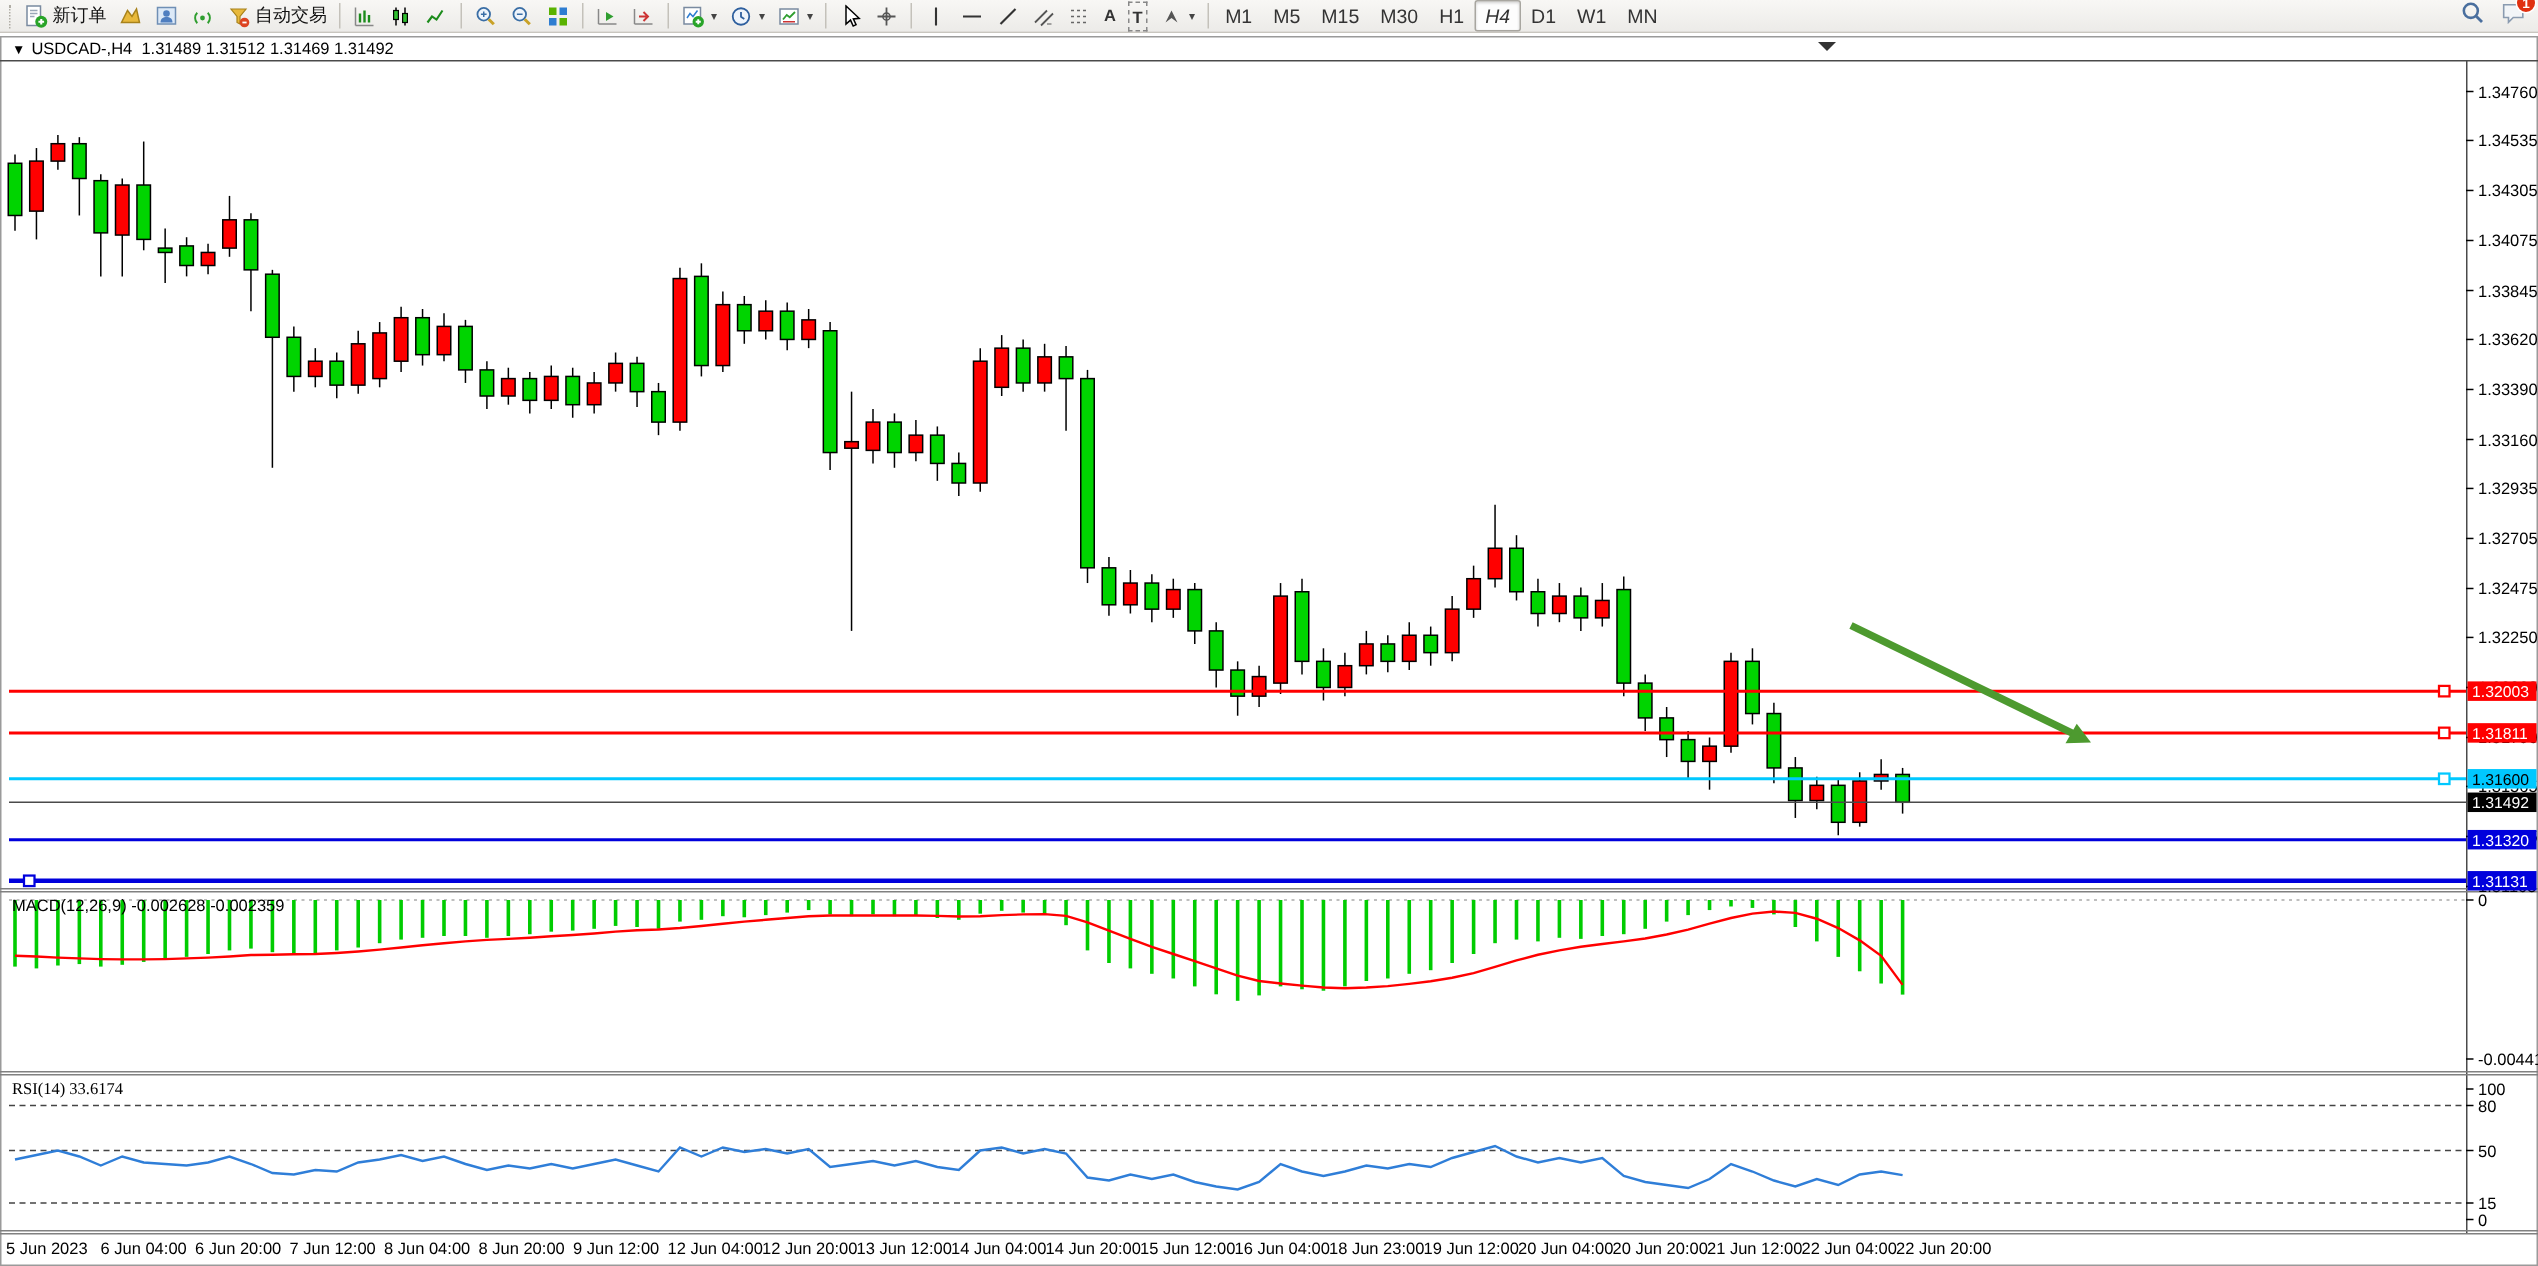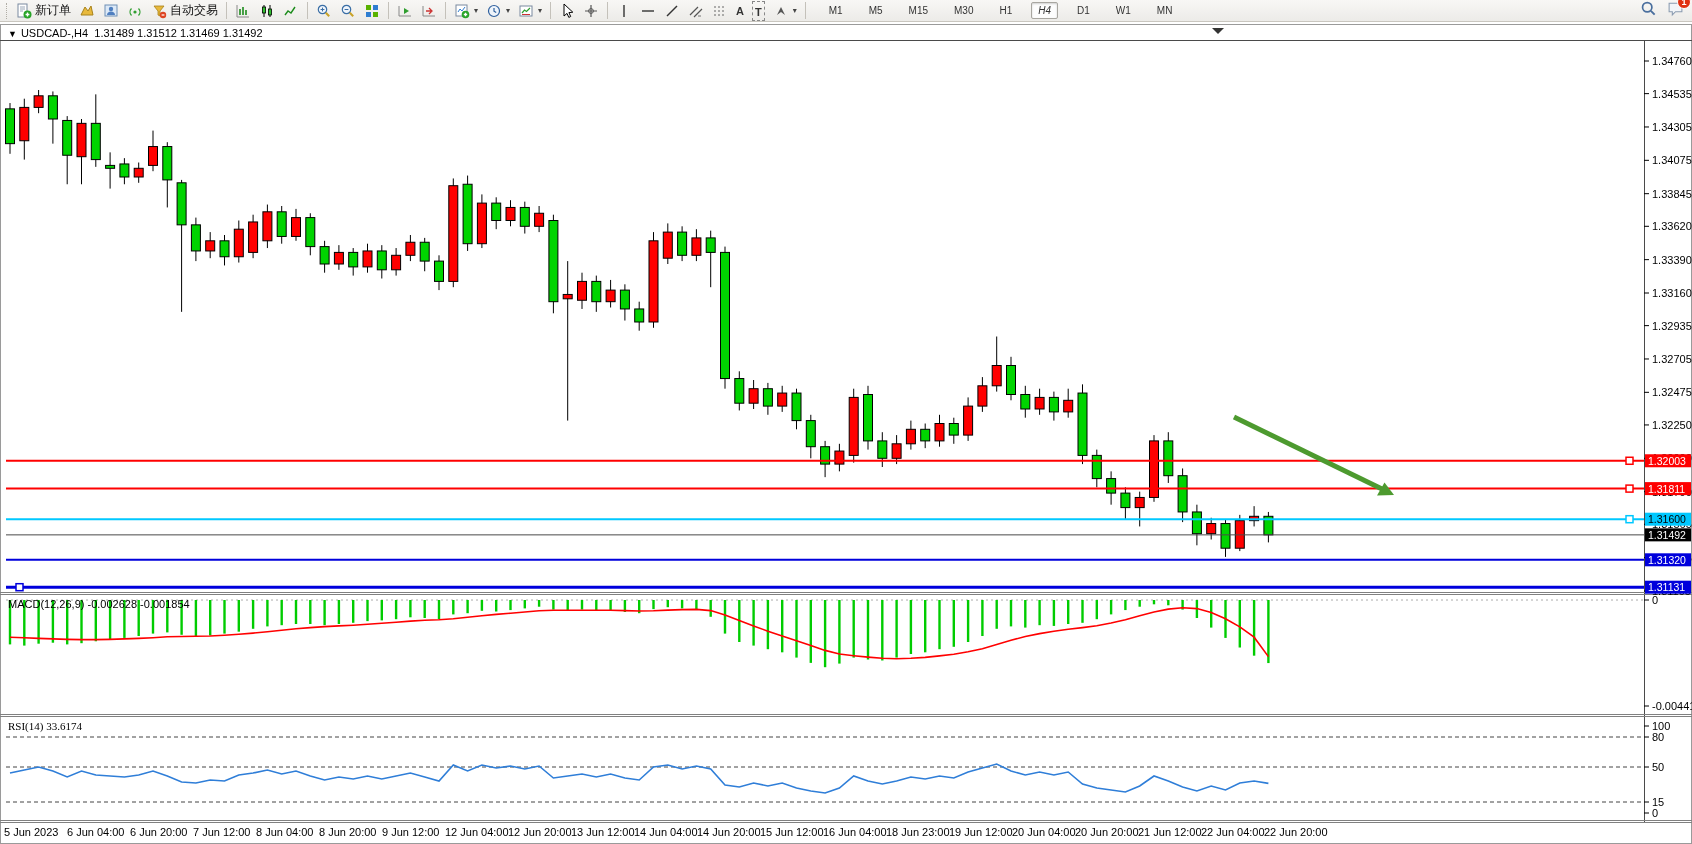--- a/index.html
+++ b/index.html
@@ -7,21 +7,21 @@
   
   #toolbar{position:absolute;left:0;top:0;width:1692px;height:22px;background:linear-gradient(#f8f7f5,#ecebe8);
     border-bottom:1px solid #c9c6bf;display:flex;align-items:center;padding-left:4px;box-sizing:border-box;z-index:5;}
   .tbtn{height:20px;display:inline-flex;align-items:center;gap:3px;padding:0 3px;border:1px solid transparent;border-radius:2px;text-align:right;}
   .tbtn svg{display:block}
   .tlabel{font-size:12px;color:#111;white-space:nowrap;}
   .sep{width:1px;height:17px;background:#c4c1ba;margin:0 4px;}
   .grip{width:3px;height:16px;border-left:1px dotted #b0ada5;margin:0 2px;}
   .caret{font-size:8px;color:#444;margin-left:1px;}
   .icon-text{font-size:11px;font-weight:bold;color:#333;}
-  .tf{font-size:10px;color:#333;padding:2px 6px;border:1px solid transparent;border-radius:2px;margin-left:12px;}
+  .tf{font-size:13px;color:#333;padding:2px 6px;border:1px solid transparent;border-radius:2px;}
   .tf.active{background:#fdfdfd;border:1px solid #a8a6a0;box-shadow:inset 0 1px 2px rgba(0,0,0,.18);font-style:italic;}
   #right-icons{margin-left:auto;display:flex;align-items:center;margin-right:8px;gap:10px;}
   #chat-wrap{position:relative;}
   #chat-badge{position:absolute;top:-5px;right:-7px;background:#e03010;color:#fff;border-radius:50%;
     width:12px;height:12px;font-size:9px;line-height:12px;text-align:center;font-weight:bold;border:1px solid #fff;}
   
   #chart-window{position:absolute;left:0;top:24px;width:1556px;height:820px;background:#fff;padding-left:22px;}
   #chart-svg{position:absolute;left:0;top:0;}
   .overlay-title{position:absolute;font-size:11px;color:#000;white-space:nowrap;z-index:3;}
   #chart-title{left:8px;top:3px;}
@@ -270,21 +270,21 @@
       <span id="chat-badge">1</span>
     </span>
   </span>
 </div>
 
 <div id="chart-window">
   <div id="chart-title" class="overlay-title">
     <span class="sym-caret">▼</span><span>USDCAD-,H4</span>&nbsp;&nbsp;<span>1.31489 1.31512 1.31469 1.31492</span>
   </div>
   <div id="macd-title" class="overlay-title">
-    <span>MACD(12,26,9)</span>&nbsp;<span>-0.002628 -0.001854</span>
+    <span>MACD(12,26,9)</span>&nbsp;<span>-0.002628 -0.002359</span>
   </div>
   <div id="rsi-title" class="overlay-title">
     <span>RSI(14)</span>&nbsp;<span>33.6174</span>
   </div>
   <svg id="chart-svg" width="1692" height="820">
       <rect x="0.5" y="0.5" width="1691" height="819" fill="none" stroke="#9a9a9a"></rect>
       <line x1="0" y1="16.5" x2="1692" y2="16.5" stroke="#4a4a4a"></line>
       <line x1="1644.5" y1="16" x2="1644.5" y2="798" stroke="#4a4a4a"></line>
       <line x1="0" y1="568.5" x2="1692" y2="568.5" stroke="#808080"></line>
       <line x1="0" y1="570.5" x2="1692" y2="570.5" stroke="#808080"></line>

